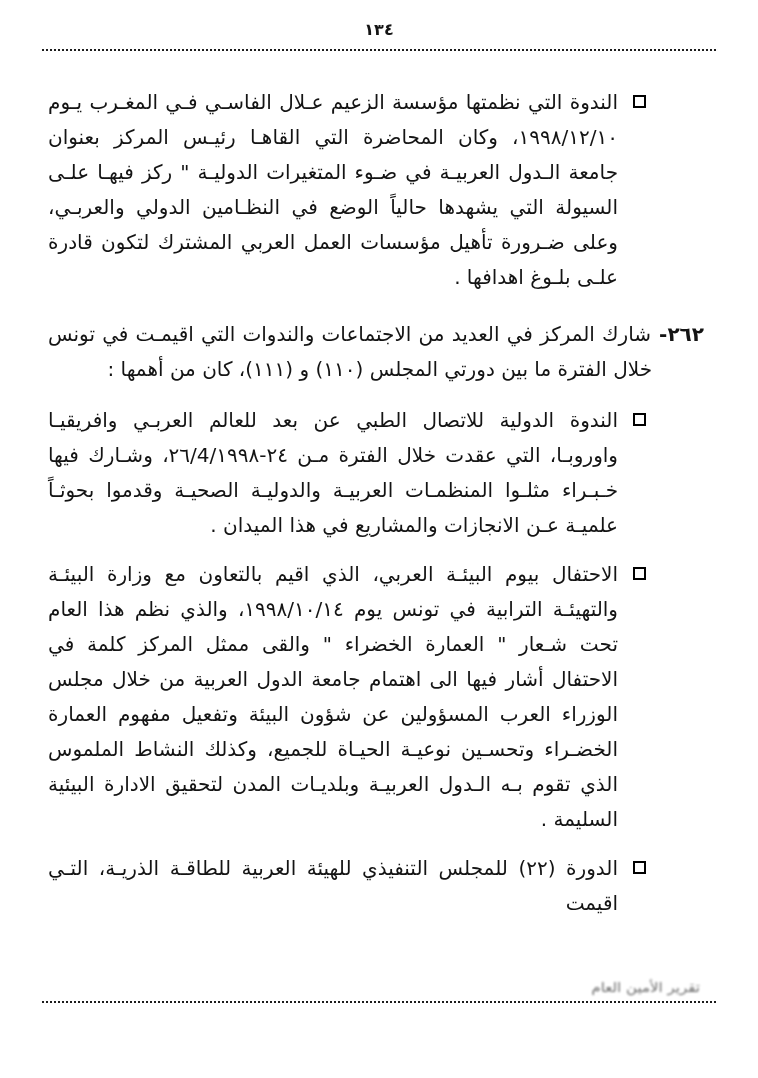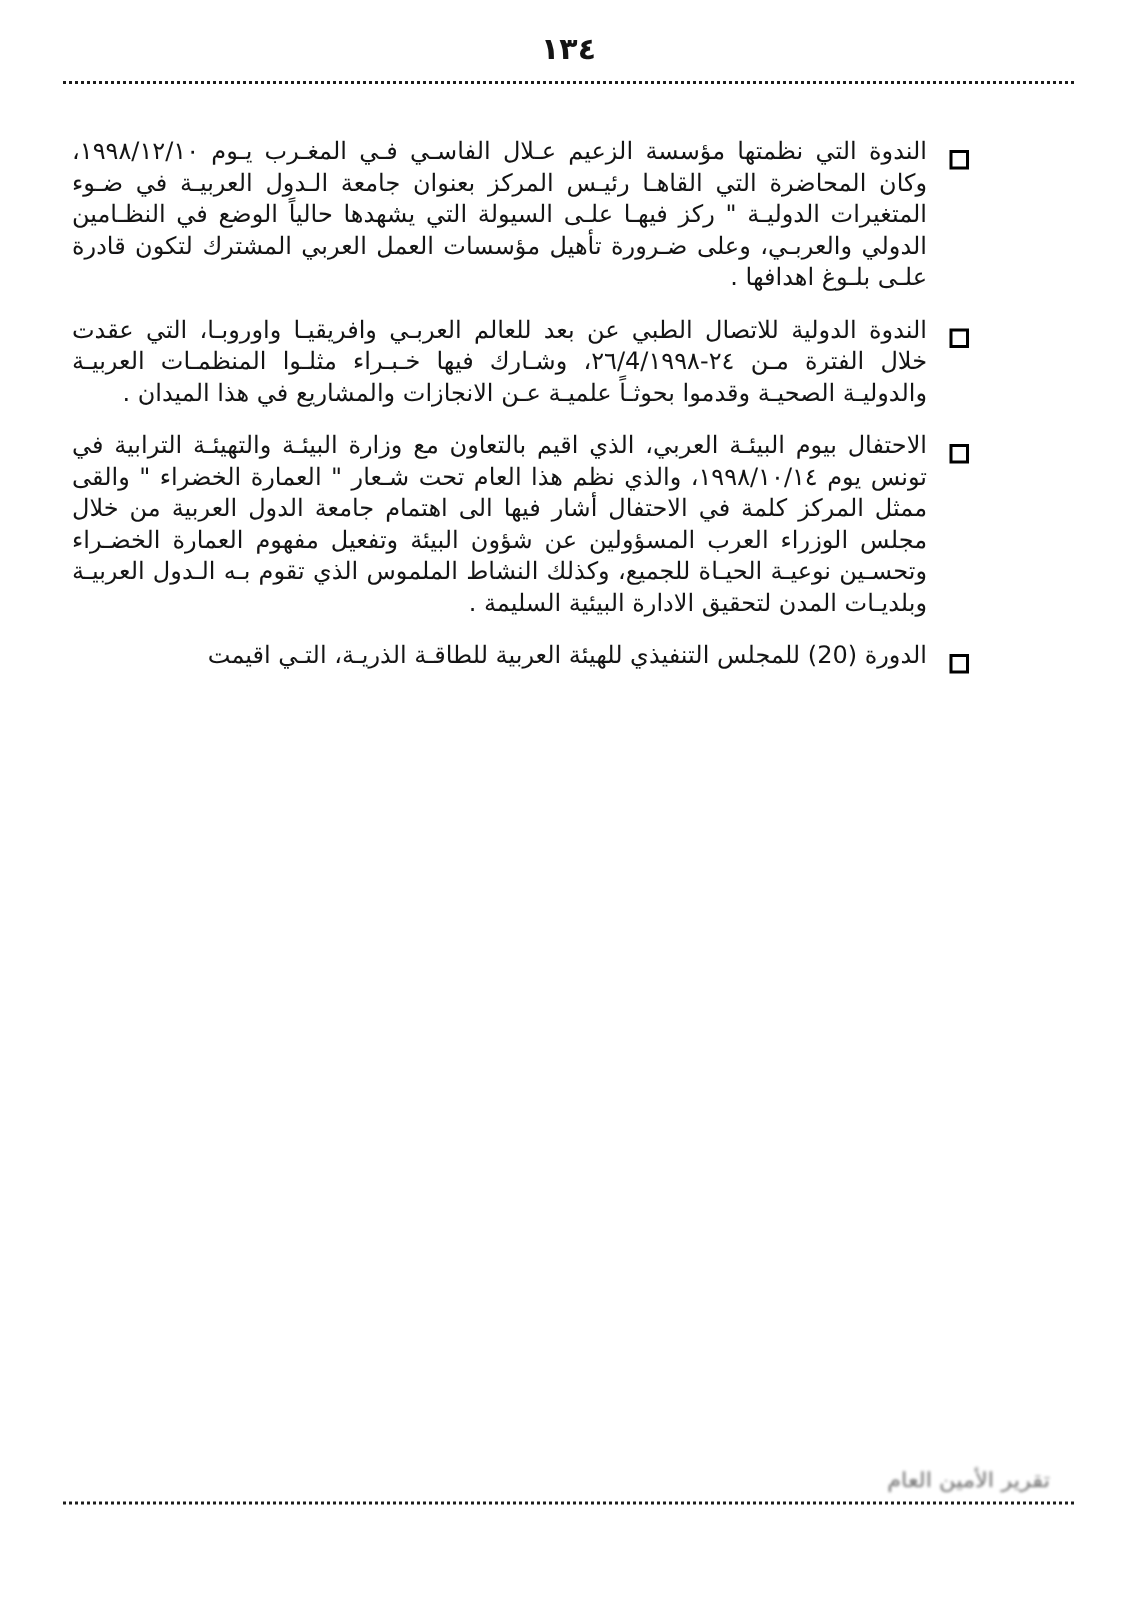--- a/index.html
+++ b/index.html
@@ -8,34 +8,34 @@
     width:758px;height:1078px;
     margin:0 auto;
     background:#ffffff;
     color:#141414;
     font-family:"DejaVu Sans", sans-serif;
     overflow:hidden;
   }
   .page-number{
     padding-top:20px;
     text-align:center;
-    font-size:20px;
+    font-size:16px;
     letter-spacing:3px;
     font-weight:bold;
   }
   .rule{
     border:0;
     border-top:2px dotted #1c1c1c;
     height:0;
   }
   .rule-top{margin:10px 42px 0 42px;}
   .content{
     padding:34px 54px 0 48px;
-    font-size:16px;
-    line-height:21px;
+    font-size:20px;
+    line-height:35px;
     text-align:justify;
     height:905px;
     overflow:hidden;
   }
   .para{margin:0 0 14px 0;}
   .para p{margin:0;}
   .bullet{
     position:relative;
     margin-right:56px;
     padding-right:30px;
@@ -83,34 +83,37 @@
 
   <hr class="rule rule-top">
 
   <div class="content">
 
     <div class="para bullet">
       <span class="sq"></span>
       <p>الندوة التي نظمتها مؤسسة الزعيم عـلال الفاسـي فـي المغـرب يـوم ١٩٩٨/١٢/١٠، وكان المحاضرة التي القاهـا رئيـس المركز بعنوان جامعة الـدول العربيـة في ضـوء المتغيرات الدوليـة " ركز فيهـا علـى السيولة التي يشهدها حالياً الوضع في النظـامين الدولي والعربـي، وعلى ضـرورة تأهيل مؤسسات العمل العربي المشترك لتكون قادرة علـى بلـوغ اهدافها .</p>
     </div>
 
+    <div class="para numbered">
+      <p><span class="num">٢٦٢-</span><span>شارك المركز في العديد من الاجتماعات  والندوات التي اقيمـت في تونس خلال الفترة ما بين دورتي المجلس (١١٠) و (١١١)، كان من أهمها :</span></p>
+    </div>
 
     <div class="para bullet">
       <span class="sq"></span>
       <p>الندوة الدولية للاتصال الطبي عن بعد للعالم العربـي وافريقيـا واوروبـا، التي عقدت خلال الفترة مـن ٢٤-٢٦/4/١٩٩٨، وشـارك فيها خـبـراء مثلـوا المنظمـات العربيـة والدوليـة الصحيـة وقدموا بحوثـاً علميـة عـن الانجازات والمشاريع في هذا الميدان .</p>
     </div>
 
     <div class="para bullet">
       <span class="sq"></span>
       <p>الاحتفال بيوم البيئـة العربي، الذي اقيم بالتعاون مع وزارة البيئـة والتهيئـة الترابية في تونس يوم ١٩٩٨/١٠/١٤، والذي نظم هذا العام تحت شـعار " العمارة الخضراء " والقى ممثل المركز كلمة في الاحتفال أشار فيها الى اهتمام جامعة الدول العربية من خلال مجلس الوزراء العرب المسؤولين عن شؤون البيئة وتفعيل مفهوم العمارة الخضـراء وتحسـين نوعيـة الحيـاة للجميع، وكذلك النشاط الملموس الذي تقوم بـه الـدول العربيـة وبلديـات المدن لتحقيق الادارة البيئية السليمة .</p>
     </div>
 
     <div class="para bullet">
       <span class="sq"></span>
-      <p>الدورة (20) للمجلس التنفيذي للهيئة العربية للطاقـة الذريـة، التـي اقيمت</p>
+      <p>الدورة (٢٢) للمجلس التنفيذي للهيئة العربية للطاقـة الذريـة، التـي اقيمت</p>
     </div>
 
   </div>
 
   <hr class="rule rule-bottom">
 
   <div class="stamp">تقرير الأمين العام</div>
 
 </div>
 

